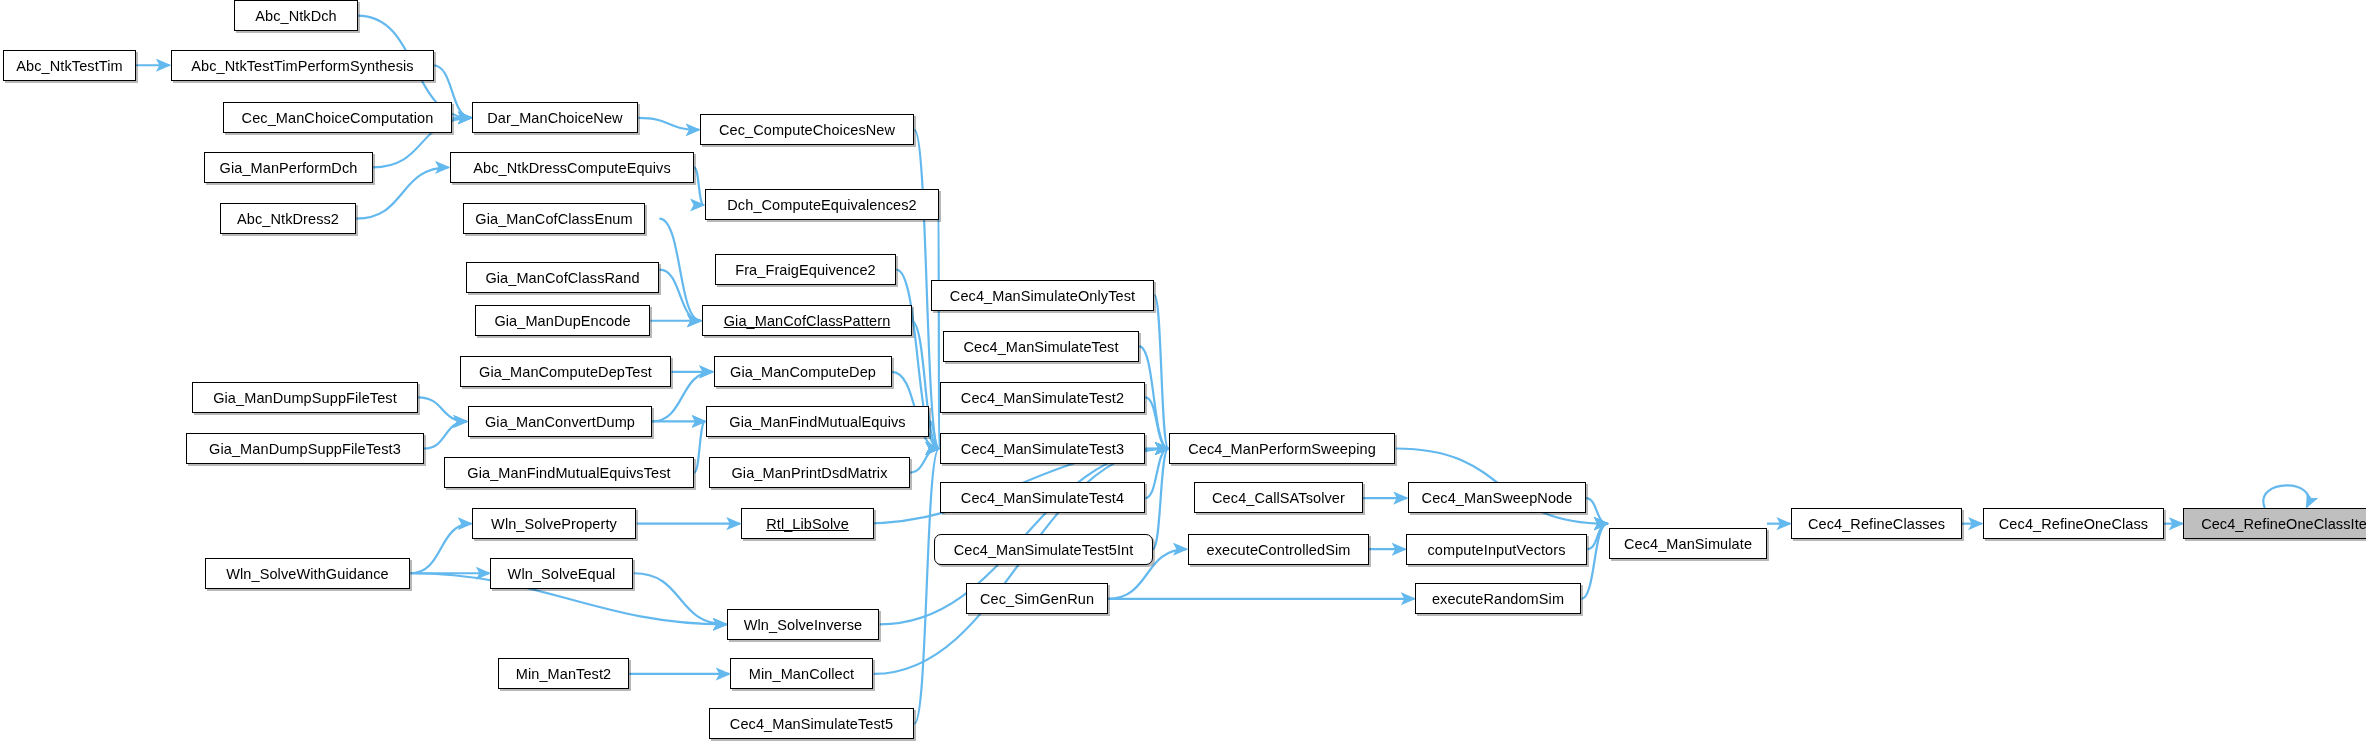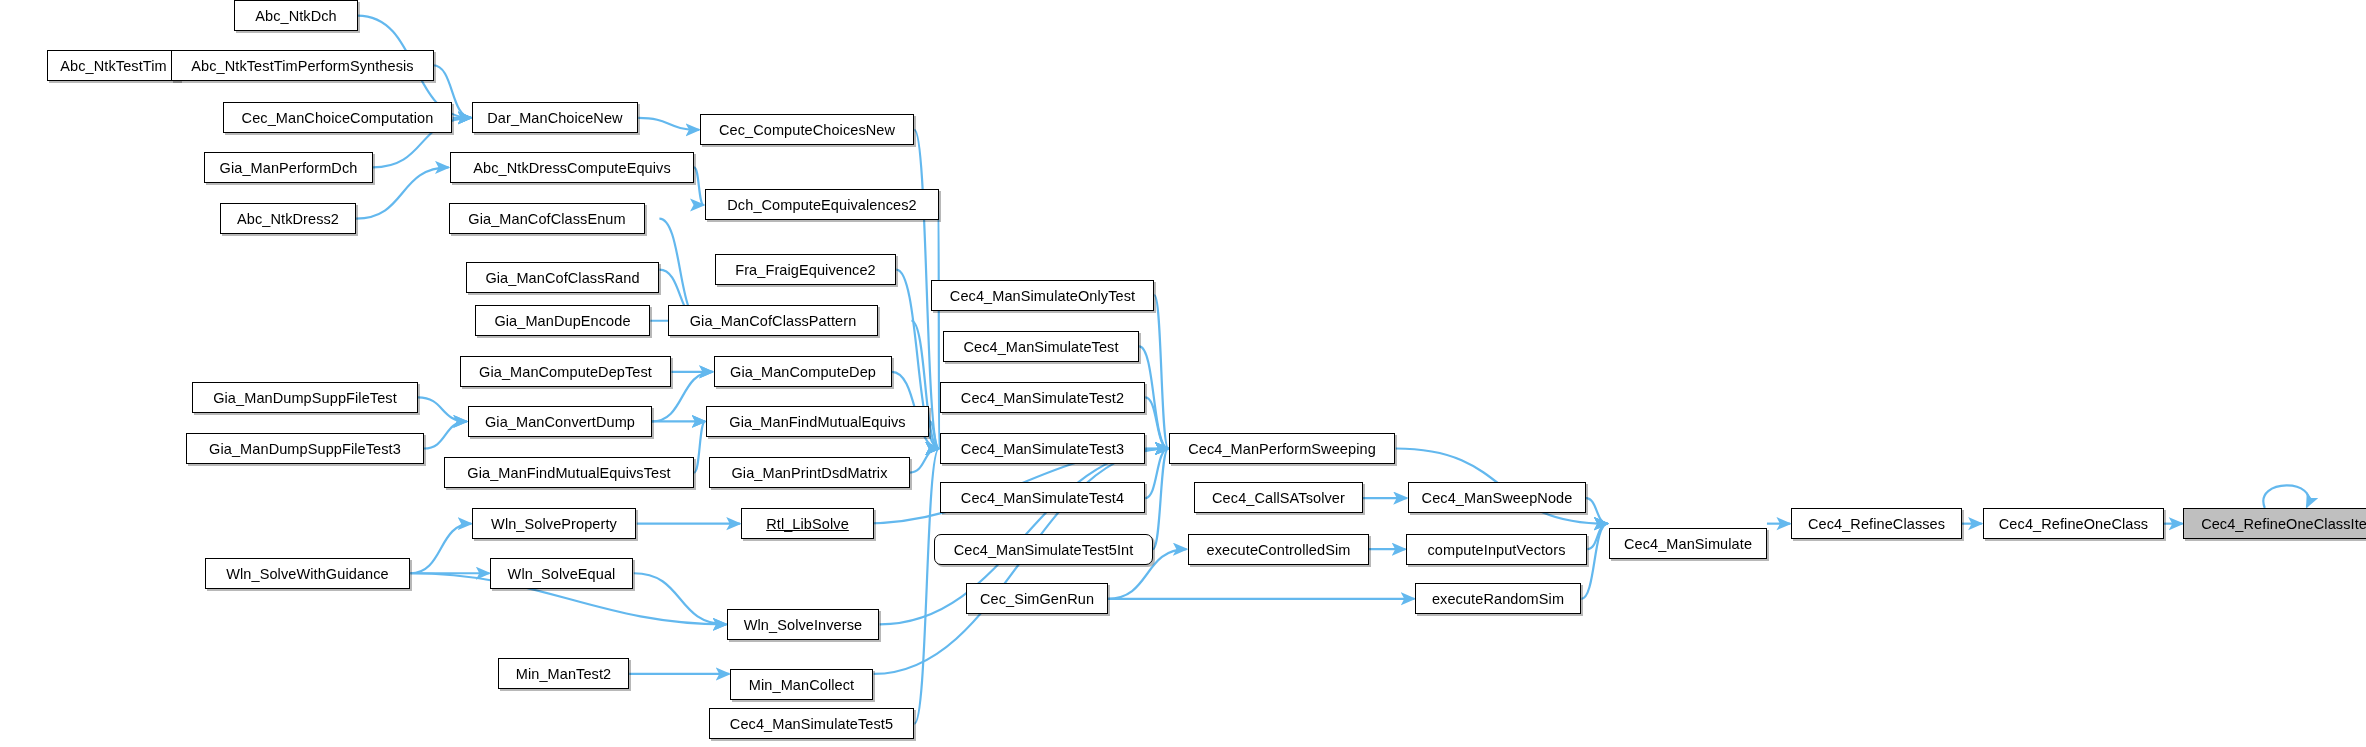--- a/index.html
+++ b/index.html
@@ -72,34 +72,34 @@
       <path d="M1107.5535714285713,598.8024144869215 C1150.9888392857142,598.8024144869215 1143.091517857143,549.2028169014085 1186.5267857142858,549.2028169014085" fill="none" stroke="#63b8ee" stroke-width="2.2" marker-end="url(#ah)"></path>
       <path d="M1107.5535714285713,598.8024144869215 L1414.375,598.8024144869215" fill="none" stroke="#63b8ee" stroke-width="2.2" marker-end="url(#ah)"></path>
       <path d="M1581.357142857143,598.8024144869215 C1595.7455357142858,598.8024144869215 1593.1294642857142,523.651509054326 1607.517857142857,523.651509054326" fill="none" stroke="#63b8ee" stroke-width="2.2" marker-end="url(#ah)"></path>
       <path d="M1766.955357142857,523.651509054326 L1790.0982142857142,523.651509054326" fill="none" stroke="#63b8ee" stroke-width="2.2" marker-end="url(#ah)"></path>
       <path d="M1961.6071428571427,523.651509054326 L1981.732142857143,523.651509054326" fill="none" stroke="#63b8ee" stroke-width="2.2" marker-end="url(#ah)"></path>
       <path d="M2163.8035714285716,523.651509054326 L2182.4196428571427,523.651509054326" fill="none" stroke="#63b8ee" stroke-width="2.2" marker-end="url(#ah)"></path>
       <path d="M2264.78125,508.02012072434604 C2252.78125,478.02012072434604 2320.78125,478.02012072434604 2306.78125,507.02012072434604" fill="none" stroke="#63b8ee" stroke-width="2.2" marker-end="url(#ah)"></path>
     </svg>
   <div id="node-layer">
       <div class="node" style="left: 234px; top: 0px; width: 124px; height: 31px;">Abc_NtkDch</div>
-      <div class="node" style="left: 3px; top: 50px; width: 133px; height: 31px; margin-left: 44px;">Abc_NtkTestTim</div>
+      <div class="node" style="left: 3px; top: 50px; width: 133px; height: 31px;">Abc_NtkTestTim</div>
       <div class="node" style="left: 171px; top: 50px; width: 263px; height: 31px;">Abc_NtkTestTimPerformSynthesis</div>
       <div class="node" style="left: 223px; top: 102px; width: 229px; height: 31px;">Cec_ManChoiceComputation</div>
       <div class="node" style="left: 472px; top: 102px; width: 166px; height: 31px;">Dar_ManChoiceNew</div>
       <div class="node" style="left: 700px; top: 114px; width: 214px; height: 31px;">Cec_ComputeChoicesNew</div>
       <div class="node" style="left: 204px; top: 152px; width: 169px; height: 31px;">Gia_ManPerformDch</div>
       <div class="node" style="left: 450px; top: 152px; width: 244px; height: 31px;">Abc_NtkDressComputeEquivs</div>
       <div class="node" style="left: 705px; top: 189px; width: 234px; height: 31px;">Dch_ComputeEquivalences2</div>
       <div class="node" style="left: 220px; top: 203px; width: 136px; height: 31px;">Abc_NtkDress2</div>
-      <div class="node" style="left: 449px; top: 203px; width: 196px; height: 31px;">Gia_ManCofClassEnum</div>
+      <div class="node" style="left: 463px; top: 203px; width: 182px; height: 31px;">Gia_ManCofClassEnum</div>
       <div class="node" style="left: 466px; top: 254px; width: 193px; height: 31px; margin-top: 8px;">Gia_ManCofClassRand</div>
       <div class="node" style="left: 715px; top: 254px; width: 181px; height: 31px;">Fra_FraigEquivence2</div>
       <div class="node" style="left: 475px; top: 305px; width: 175px; height: 31px;">Gia_ManDupEncode</div>
-      <div class="node" style="left: 668px; top: 305px; width: 210px; height: 31px;">Gia_ManCofClassPattern</div>
+      <div class="node" style="left: 702px; top: 305px; width: 210px; height: 31px; text-decoration: underline;">Gia_ManCofClassPattern</div>
       <div class="node" style="left: 931px; top: 280px; width: 223px; height: 31px;">Cec4_ManSimulateOnlyTest</div>
       <div class="node" style="left: 943px; top: 331px; width: 196px; height: 31px;">Cec4_ManSimulateTest</div>
       <div class="node" style="left: 460px; top: 356px; width: 211px; height: 31px;">Gia_ManComputeDepTest</div>
       <div class="node" style="left: 714px; top: 356px; width: 178px; height: 31px;">Gia_ManComputeDep</div>
       <div class="node" style="left: 940px; top: 382px; width: 205px; height: 31px;">Cec4_ManSimulateTest2</div>
       <div class="node" style="left: 192px; top: 382px; width: 226px; height: 31px;">Gia_ManDumpSuppFileTest</div>
       <div class="node" style="left: 468px; top: 406px; width: 184px; height: 31px;">Gia_ManConvertDump</div>
       <div class="node" style="left: 706px; top: 406px; width: 223px; height: 31px;">Gia_ManFindMutualEquivs</div>
       <div class="node" style="left: 186px; top: 433px; width: 238px; height: 31px;">Gia_ManDumpSuppFileTest3</div>
       <div class="node" style="left: 940px; top: 433px; width: 205px; height: 31px;">Cec4_ManSimulateTest3</div>
@@ -117,16 +117,16 @@
       <div class="node highlight" style="left: 2183px; top: 508px; width: 207px; height: 31px;">Cec4_RefineOneClassIter</div>
       <div class="node" style="left: 934px; top: 534px; width: 219px; height: 31px; border-radius: 7px;">Cec4_ManSimulateTest5Int</div>
       <div class="node" style="left: 1188px; top: 534px; width: 181px; height: 31px;">executeControlledSim</div>
       <div class="node" style="left: 1406px; top: 534px; width: 181px; height: 31px;">computeInputVectors</div>
       <div class="node" style="left: 205px; top: 558px; width: 205px; height: 31px;">Wln_SolveWithGuidance</div>
       <div class="node" style="left: 490px; top: 558px; width: 143px; height: 31px;">Wln_SolveEqual</div>
       <div class="node" style="left: 966px; top: 583px; width: 142px; height: 31px;">Cec_SimGenRun</div>
       <div class="node" style="left: 1415px; top: 583px; width: 166px; height: 31px;">executeRandomSim</div>
       <div class="node" style="left: 727px; top: 609px; width: 152px; height: 31px;">Wln_SolveInverse</div>
       <div class="node" style="left: 498px; top: 658px; width: 131px; height: 31px;">Min_ManTest2</div>
-      <div class="node" style="left: 730px; top: 658px; width: 143px; height: 31px; margin-top: 11px;">Min_ManCollect</div>
+      <div class="node" style="left: 730px; top: 658px; width: 143px; height: 31px;">Min_ManCollect</div>
       <div class="node" style="left: 709px; top: 708px; width: 205px; height: 31px;">Cec4_ManSimulateTest5</div>
     </div>
 </div>
 
 </body></html>

